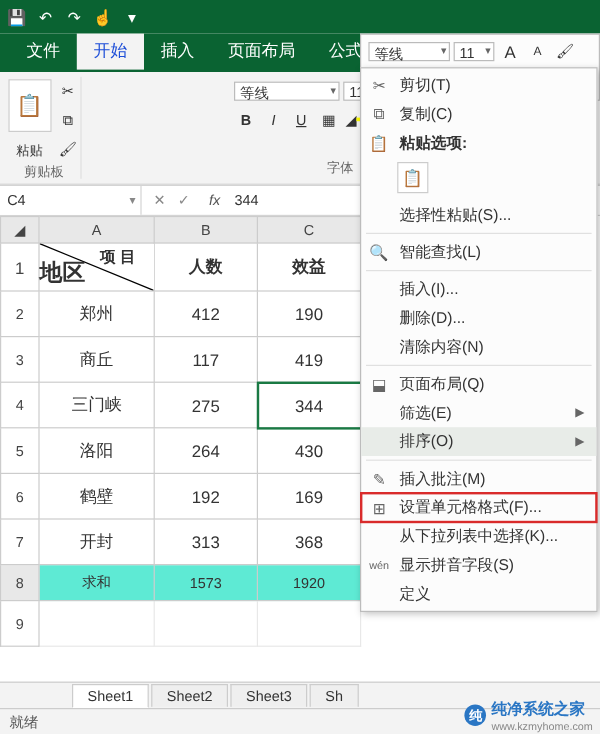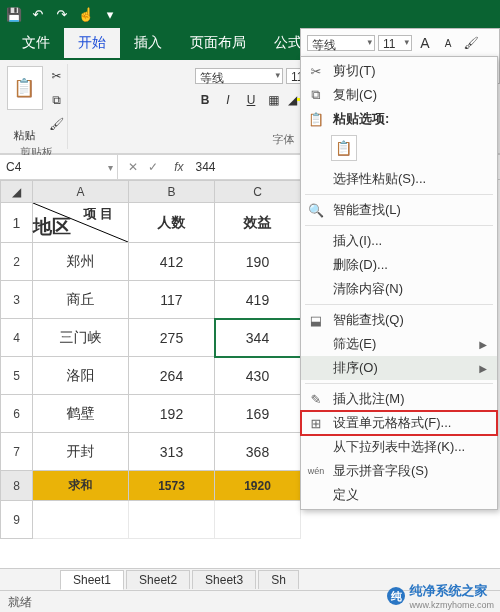--- a/index.html
+++ b/index.html
@@ -32,21 +32,21 @@
 .hdr th{background:#e8e8e8;font-weight:normal;color:#444;height:22px}
 .rowh{width:32px;background:#e8e8e8;color:#444;font-weight:normal}
 .colA{width:96px}.colB{width:86px}.colC{width:86px}
 .datah{font-weight:bold;height:40px;font-size:14px}
 .diag{position:relative}
 .diag svg{position:absolute;left:0;top:0;width:100%;height:100%}
 .diag .tl{position:absolute;right:15px;top:2px;font-size:13px}
 .diag .bl{position:absolute;left:0;bottom:2px;font-size:19px}
 .datarow td{height:38px;font-size:14px}
 .sel{outline:2px solid #1a7a44;outline-offset:-1px}
-.sumrow td{background:#eab308;font-weight:bold;height:30px}
+.sumrow td{background:#5eead4;font-weight:normal;height:30px}
 .sheettabs{position:absolute;bottom:22px;left:0;right:0;height:22px;background:#f3f3f3;border-top:1px solid #ccc;display:flex;align-items:center;padding-left:60px;gap:2px}
 .stab{padding:2px 12px;border:1px solid #ccc;border-bottom:none;background:#efefef;font-size:12px}
 .stab.active{background:#fff;border-bottom:1px solid #fff}
 .status{position:absolute;bottom:0;left:0;right:0;height:22px;background:#f3f3f3;border-top:1px solid #ccc;padding:3px 8px;font-size:12px;color:#555}
 .watermark{position:absolute;right:6px;bottom:2px;display:flex;align-items:center;gap:4px;font-size:13px;color:#2a76c4;font-weight:bold;z-index:50}
 .watermark .wico{width:18px;height:18px;border-radius:50%;background:#2a76c4;color:#fff;display:flex;align-items:center;justify-content:center;font-size:11px}
 
 .ctx{position:absolute;left:300px;top:56px;width:198px;background:#fcfcfc;border:1px solid #bcbcbc;box-shadow:2px 2px 6px rgba(0,0,0,.25);z-index:40;padding:2px 0}
 .ctx .mi{display:flex;align-items:center;height:24px;padding:0 10px 0 6px;gap:8px;cursor:default;font-size:13px;color:#333}
 .ctx .mi .mic{width:18px;display:flex;justify-content:center;color:#666;font-size:13px}
@@ -76,21 +76,21 @@
   <div class="tab">插入</div>
   <div class="tab">页面布局</div>
   <div class="tab">公式</div>
 </div>
 
 <div class="ribbon">
   <div class="rgroup" style="width:62px">
     <div style="display:flex;gap:4px">
       <div>
         <div class="pastebig">📋</div>
-        <div style="font-size:11px;text-align:center;margin-top:18px">粘贴</div>
+        <div style="font-size:11px;text-align:center;margin-top:8px">粘贴</div>
       </div>
       <div style="display:flex;flex-direction:column;gap:4px">
         <span class="btn">✂</span>
         <span class="btn">⧉</span>
         <span class="btn">🖌</span>
       </div>
     </div>
     <div class="glabel">剪贴板</div>
   </div>
   <div class="rgroup" style="flex:1">
@@ -266,21 +266,21 @@
       <span class="mic"></span>
       <span>删除(D)...</span>
     </div>
   <div class="mi">
       <span class="mic"></span>
       <span>清除内容(N)</span>
     </div>
   <div class="sep"></div>
   <div class="mi">
       <span class="mic">⬓</span>
-      <span>智能查找(Q)</span>
+      <span>页面布局(Q)</span>
     </div>
   <div class="mi">
       <span class="mic"></span>
       <span>筛选(E)</span>
       <span class="arrow">▶</span>
     </div>
   <div class="mi" style="background:#e8ece8">
       <span class="mic"></span>
       <span>排序(O)</span>
       <span class="arrow">▶</span>

